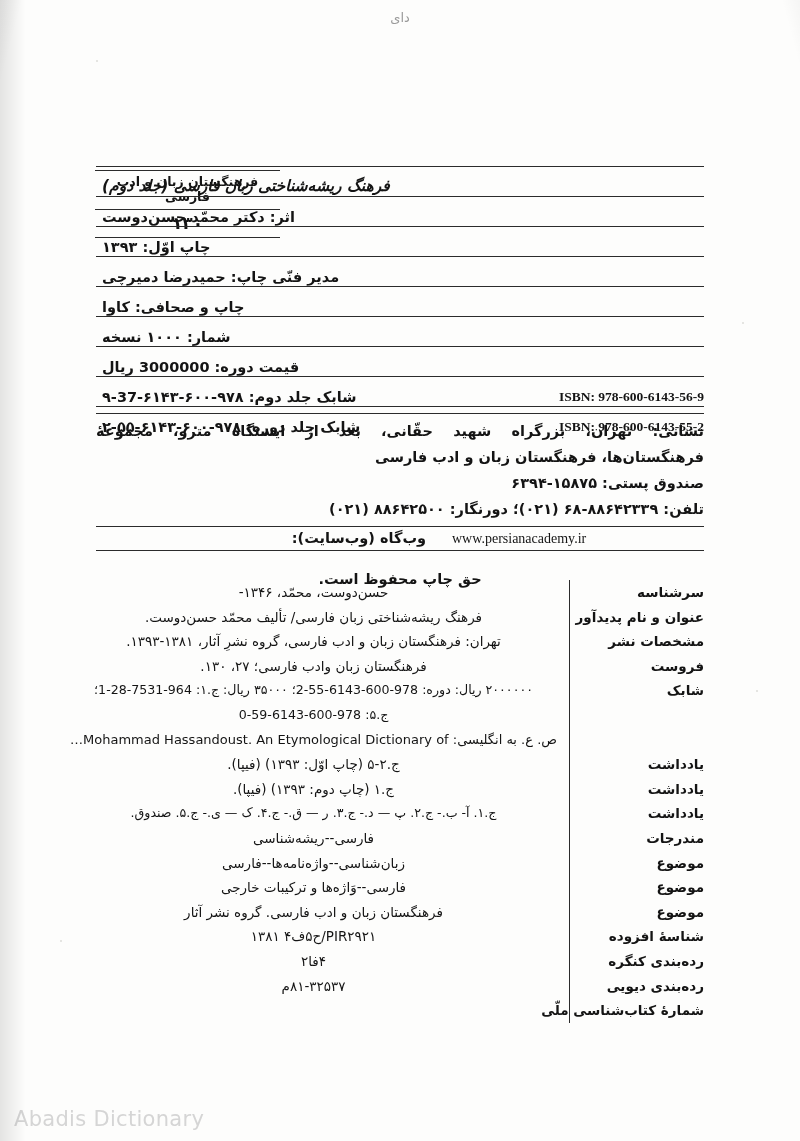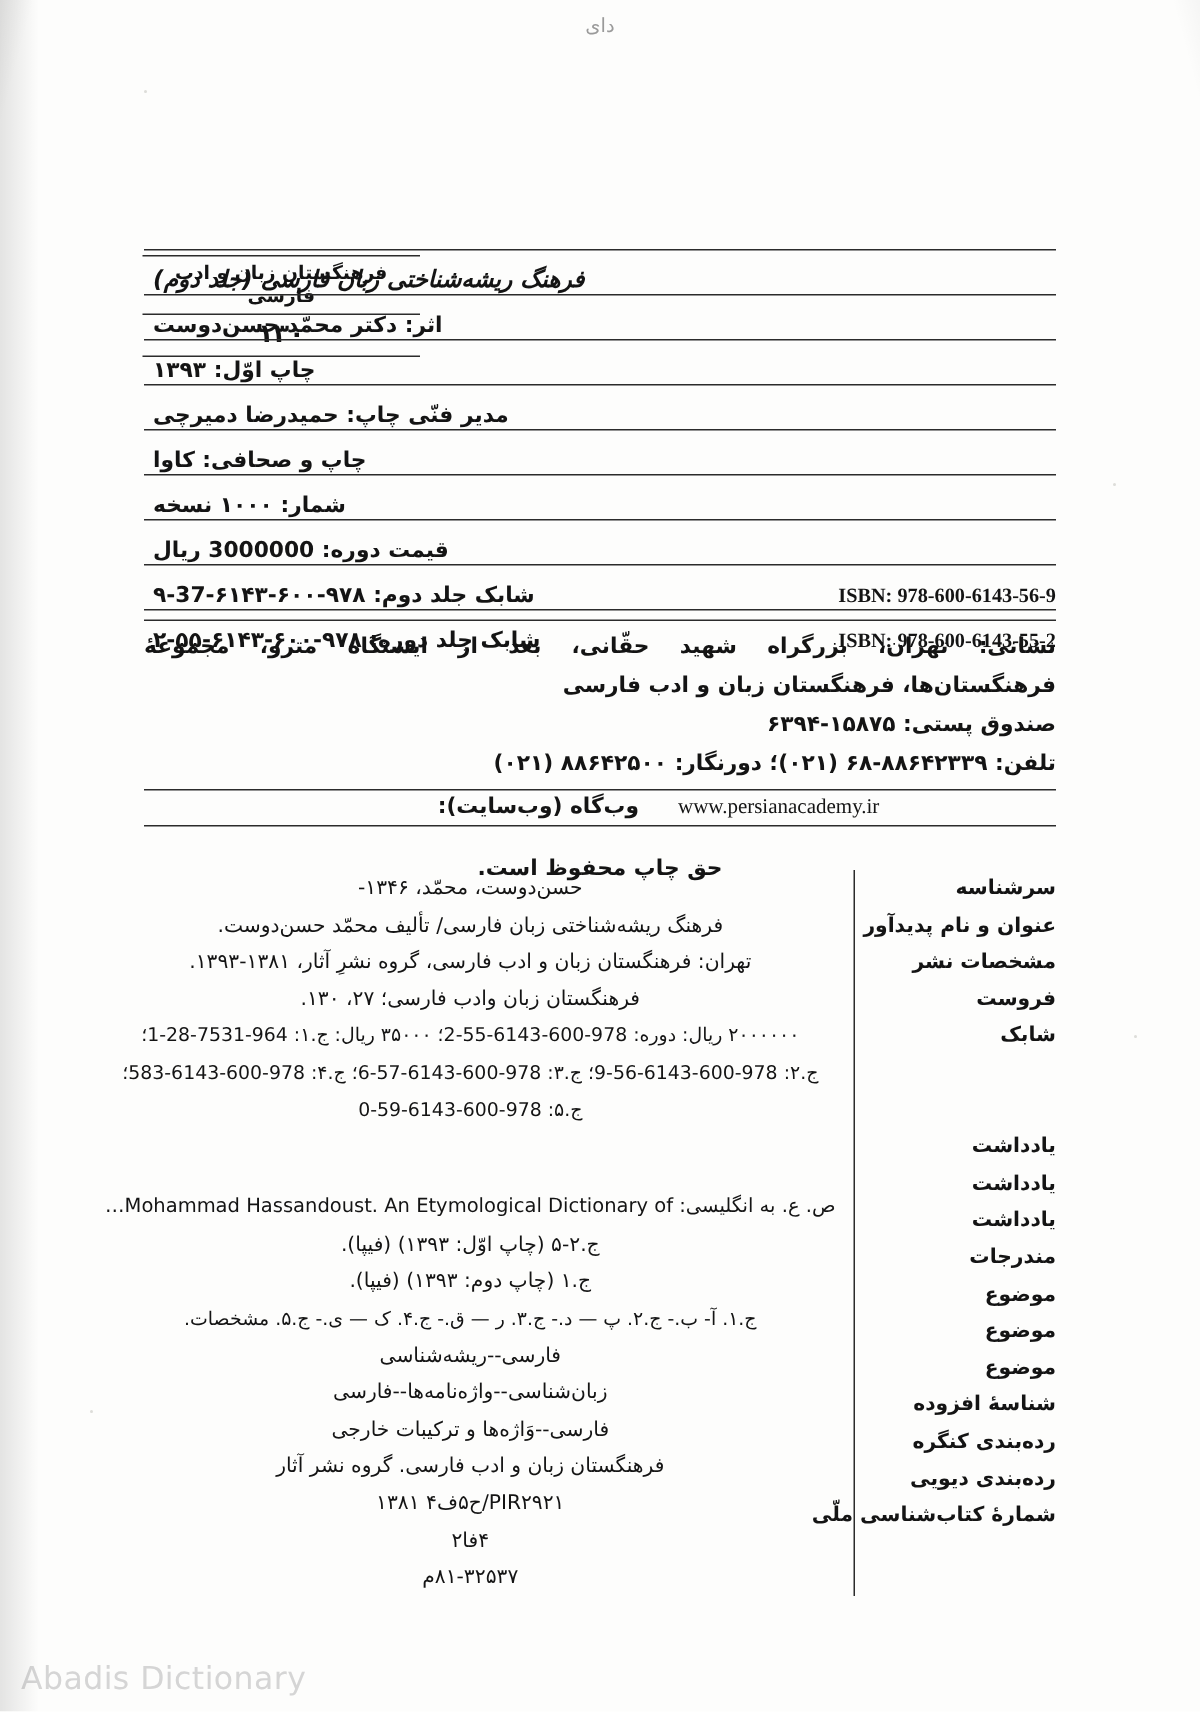--- a/index.html
+++ b/index.html
@@ -149,21 +149,20 @@
     line-height:24.6px;
     text-align:center;
     white-space:nowrap;
   }
   .cip .values .val.wide{
     font-size:12.6px;
     letter-spacing:-.1px;
   }
   .cip .values .val.mono-mix{
     font-size:13px;
-    margin-top:41px;
   }
 
   
   .watermark{
     position:absolute;
     left:14px;bottom:10px;
     font-family:"DejaVu Sans","Liberation Sans",sans-serif;
     font-size:21px;
     color:#d5d5d5;
     direction:ltr;
@@ -261,26 +260,25 @@
       <div class="lab">رده‌بندی کنگره</div>
       <div class="lab">رده‌بندی دیویی</div>
       <div class="lab">شمارهٔ کتاب‌شناسی ملّی</div>
     </div>
     <div class="values">
       <div class="val">حسن‌دوست، محمّد، ۱۳۴۶-</div>
       <div class="val">فرهنگ ریشه‌شناختی زبان فارسی/ تألیف محمّد حسن‌دوست.</div>
       <div class="val">تهران: فرهنگستان زبان و ادب فارسی، گروه نشرِ آثار، ۱۳۸۱-۱۳۹۳.</div>
       <div class="val">فرهنگستان زبان وادب فارسی؛ ۲۷، ۱۳۰.</div>
       <div class="val wide">۲۰۰۰۰۰۰ ریال: دوره: 978-600-6143-55-2؛ ۳۵۰۰۰ ریال: ج.۱: 964-7531-28-1؛</div>
-      <div class="val wide">ج.۲: 978-600-6143-56-9؛ ج.۳: 978-600-6143-57-6؛ ج.۴: 978-600-6143-583؛</div>
       <div class="val wide">ج.۵: 978-600-6143-59-0</div>
       <div class="val mono-mix">ص. ع. به انگلیسی: Mohammad Hassandoust. An Etymological Dictionary of…</div>
       <div class="val">ج.۲-۵ (چاپ اوّل: ۱۳۹۳) (فیپا).</div>
       <div class="val">ج.۱ (چاپ دوم: ۱۳۹۳) (فیپا).</div>
-      <div class="val wide">ج.۱. آ- ب.- ج.۲. پ — د.- ج.۳. ر — ق.- ج.۴. ک — ی.- ج.۵. مشخصات.</div>
+      <div class="val wide">ج.۱. آ- ب.- ج.۲. پ — د.- ج.۳. ر — ق.- ج.۴. ک — ی.- ج.۵. صندوق.</div>
       <div class="val">فارسی--ریشه‌شناسی</div>
       <div class="val">زبان‌شناسی--واژه‌نامه‌ها--فارسی</div>
       <div class="val">فارسی--وَاژه‌ها و ترکیبات خارجی</div>
       <div class="val">فرهنگستان زبان و ادب فارسی. گروه نشر آثار</div>
       <div class="val">PIR۲۹۲۱/ح۵ف۴ ۱۳۸۱</div>
       <div class="val">۴فا۲</div>
       <div class="val">۸۱-۳۲۵۳۷م</div>
     </div>
   </div>
 

